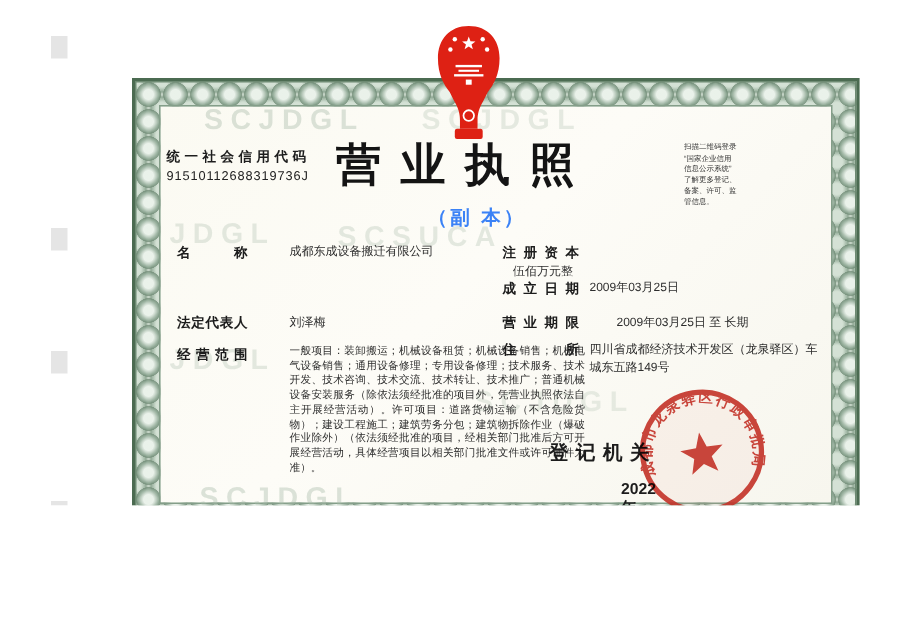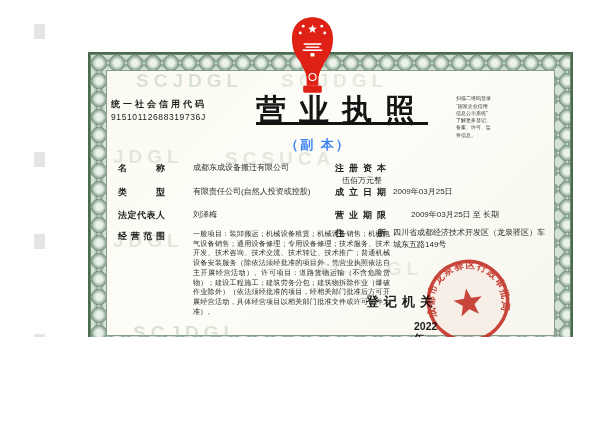--- a/index.html
+++ b/index.html
@@ -17,23 +17,23 @@
     background-size:18px 18px,18px 18px;
     background-position:0 0,9px 9px;
     box-shadow:inset 0 0 0 1px #6d8a72;}
   .paper{position:absolute;left:16px;top:16px;right:16px;bottom:16px;
     background:linear-gradient(135deg,#fbfaf2 0%,#fdfcf7 45%,#f7f6ee 100%);
     border:1px solid #849e89;}
   .wm{position:absolute;color:#a9bbaa;font-weight:bold;font-size:19px;letter-spacing:5px;opacity:.40;z-index:2;}
   .content{position:absolute;left:0;top:0;width:600px;height:424px;z-index:3;padding-left:28px;}
   .credit-label{position:absolute;left:78px;top:98px;font-size:9px;font-weight:bold;letter-spacing:3px;color:#1d1d1d;}
   .credit-code{position:absolute;left:78px;top:112px;font-size:8.5px;letter-spacing:.6px;color:#222;}
-  .title{position:absolute;left:178px;top:90px;width:204px;text-align:right;
+  .title{position:absolute;left:178px;top:90px;width:204px;text-align:left;
     font-size:30px;font-weight:900;letter-spacing:13px;padding-left:13px;color:#141414;
-    font-family:"Liberation Serif","DejaVu Serif",serif;text-decoration:underline;}
+    font-family:"Liberation Serif","DejaVu Serif",serif;}
   .subtitle{position:absolute;left:185px;top:136px;width:200px;text-align:center;
     font-size:13px;font-weight:bold;letter-spacing:2px;color:#3b82f6;}
   .qr-note{position:absolute;left:423px;top:95px;width:90px;font-size:10px;line-height:1.45;
     color:#333;transform:scale(.5);transform-origin:0 0;}
   .row{position:absolute;display:flex;align-items:flex-start;}
   .flabel{display:inline-block;font-size:9px;font-weight:bold;color:#1c1c1c;
     text-align:justify;text-align-last:justify;flex:none;}
   .flabel.l{width:47px;}
   .flabel.r{width:51px;}
   .fvalue{font-size:8px;color:#2d2d2d;line-height:12px;}
@@ -100,24 +100,20 @@
       <div>信息公示系统”</div>
       <div>了解更多登记、</div>
       <div>备案、许可、监</div>
       <div>管信息。</div>
     </div>
 
     <div class="row" style="left:85px;top:162px;">
       <span class="flabel l">名称</span>
       <span class="fvalue left-val">成都东成设备搬迁有限公司</span>
     </div>
-    <div class="row" style="left:85px;top:186px;">
-      <span class="flabel l">类型</span>
-      <span class="fvalue left-val">有限责任公司(自然人投资或控股)</span>
-    </div>
     <div class="row" style="left:85px;top:209px;">
       <span class="flabel l">法定代表人</span>
       <span class="fvalue left-val">刘泽梅</span>
     </div>
     <div class="row" style="left:85px;top:230px;">
       <span class="flabel l">经营范围</span>
       <span class="fvalue scope">一般项目：装卸搬运；机械设备租赁；机械设备销售；机械电气设备销售；通用设备修理；专用设备修理；技术服务、技术开发、技术咨询、技术交流、技术转让、技术推广；普通机械设备安装服务（除依法须经批准的项目外，凭营业执照依法自主开展经营活动）。许可项目：道路货物运输（不含危险货物）；建设工程施工；建筑劳务分包；建筑物拆除作业（爆破作业除外）（依法须经批准的项目，经相关部门批准后方可开展经营活动，具体经营项目以相关部门批准文件或许可证件为准）。</span>
     </div>
 
     <div class="row" style="left:302px;top:162px;flex-direction:column;">

